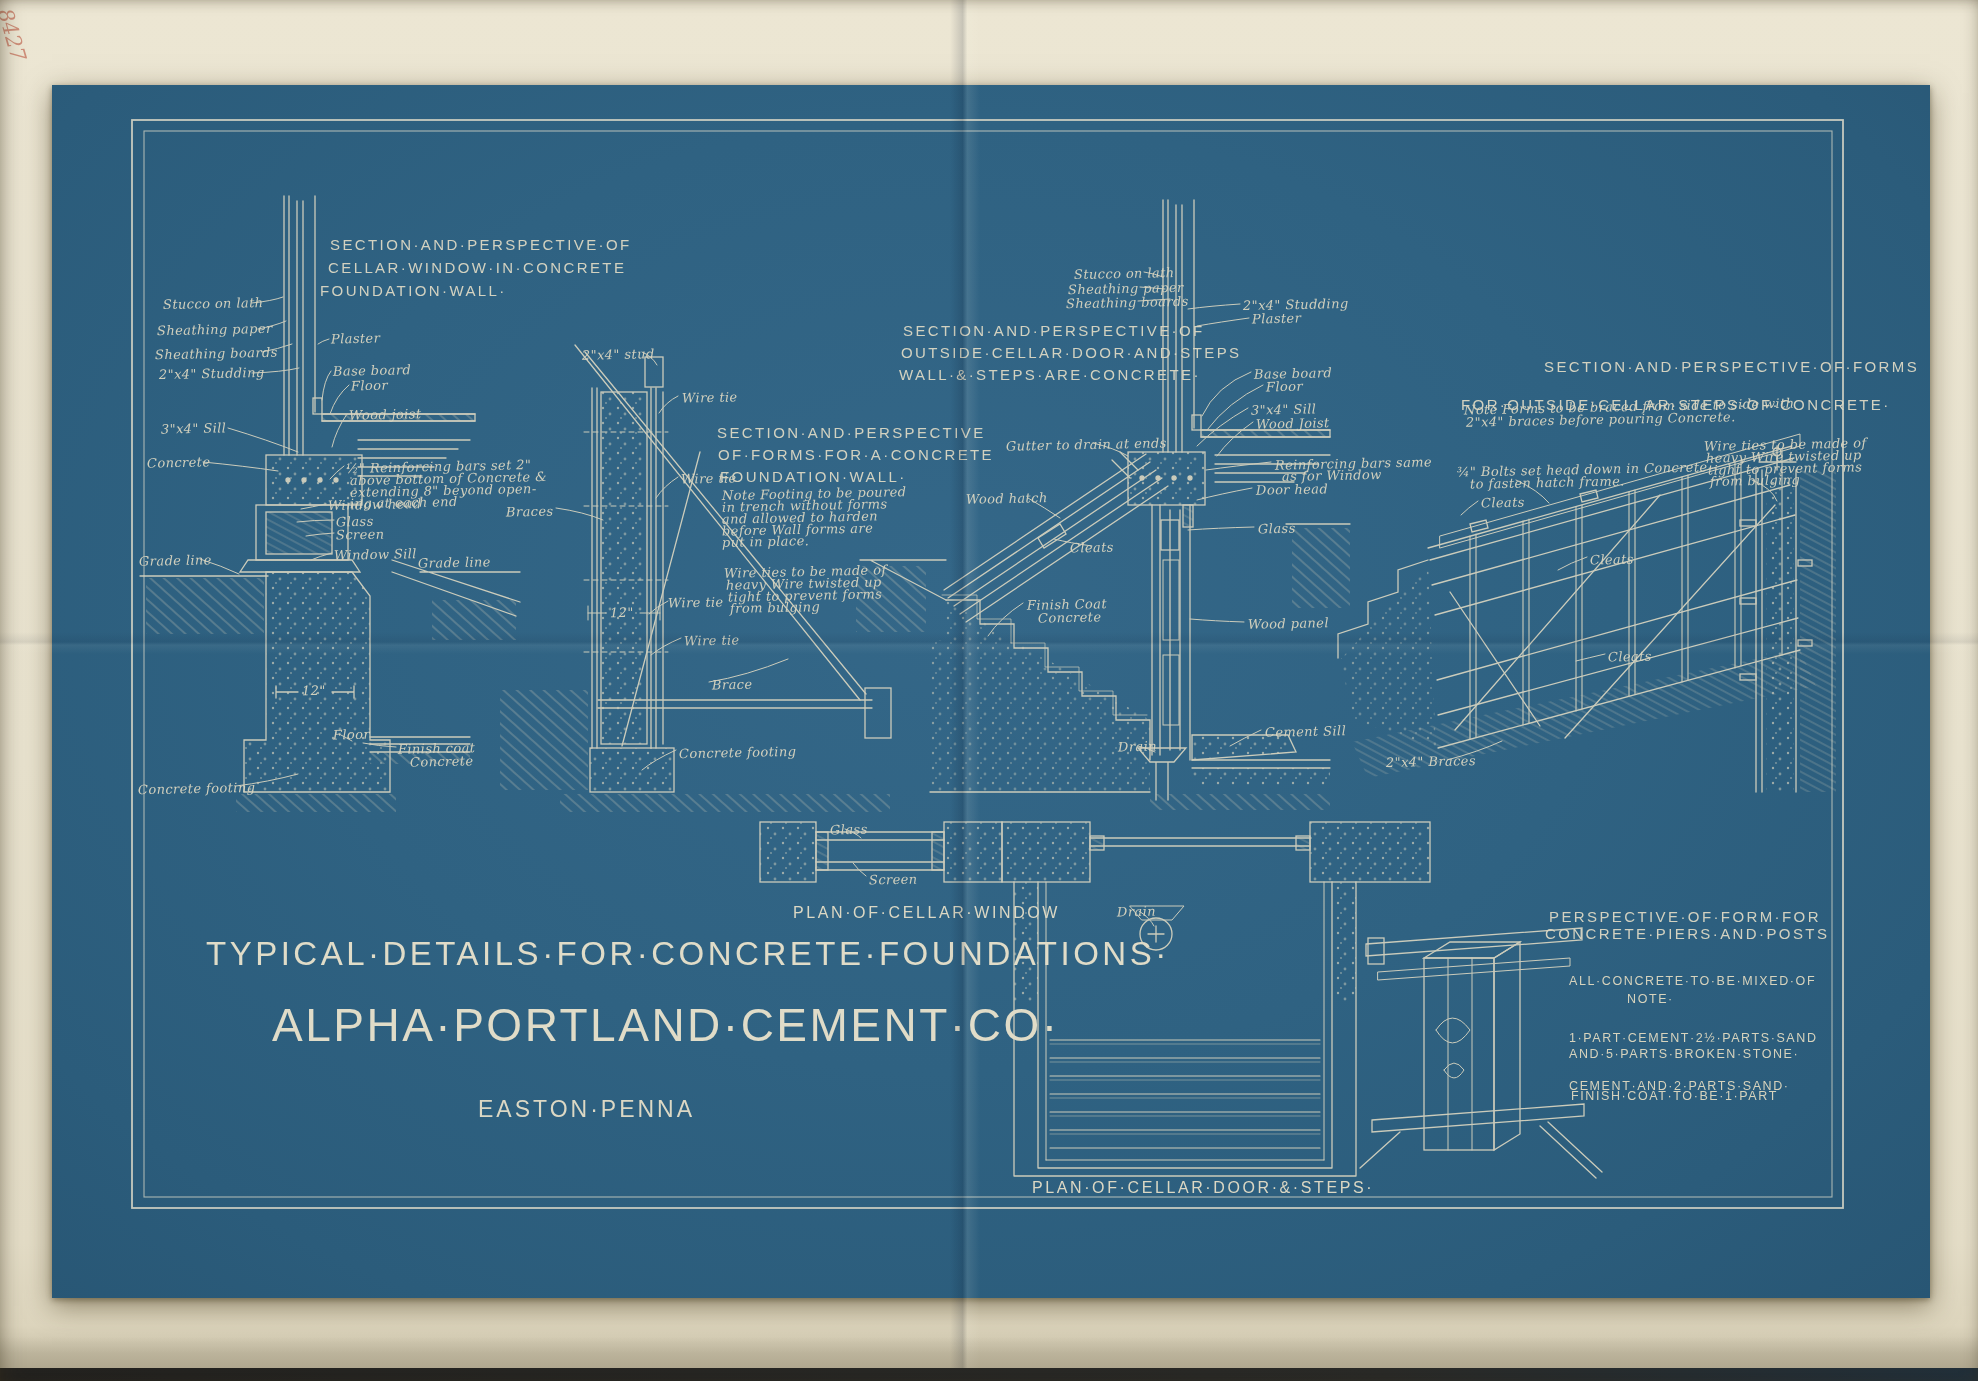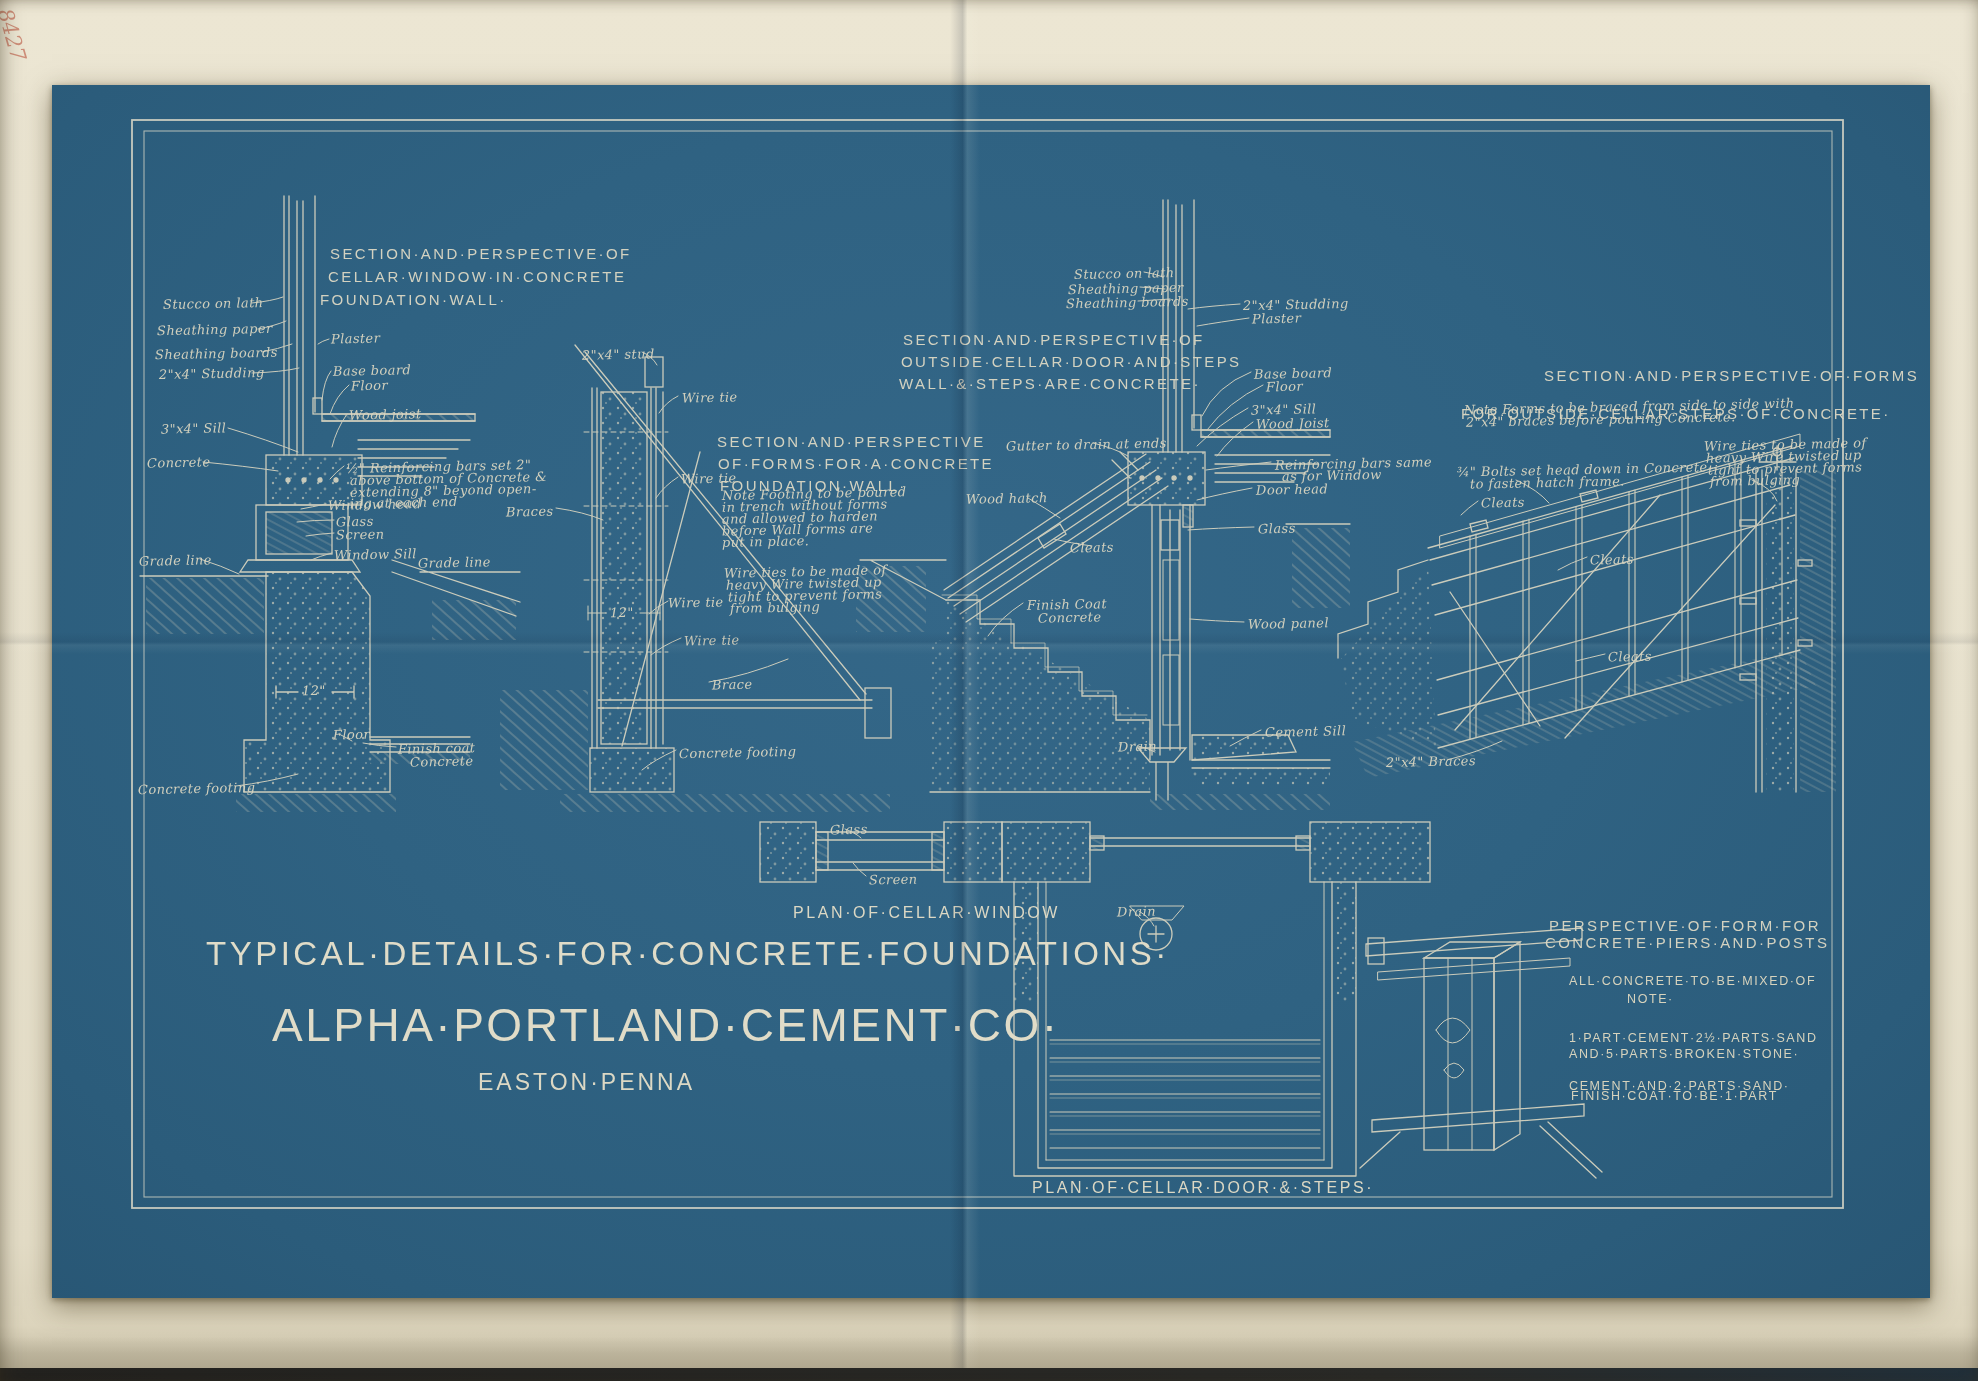--- a/index.html
+++ b/index.html
@@ -20,26 +20,26 @@
     box-shadow:0 8px 26px rgba(60,48,18,.5), 0 2px 6px rgba(60,48,18,.45);
   }
   .fold-v{position:absolute;left:950px;top:0;width:30px;height:1381px;pointer-events:none;
     background:linear-gradient(90deg,rgba(5,15,35,0) 0%,rgba(5,15,35,.16) 42%,rgba(255,255,240,.10) 58%,rgba(5,15,35,0) 100%);}
   .fold-h{position:absolute;left:0;top:632px;width:1978px;height:22px;pointer-events:none;
     background:linear-gradient(180deg,rgba(5,15,35,0) 0%,rgba(5,15,35,.08) 45%,rgba(255,255,240,.06) 60%,rgba(5,15,35,0) 100%);}
   svg.art{position:absolute;left:0;top:0;}
 
   .lb{position:absolute;white-space:nowrap;color:#d9d5c0;}
   .h{font:italic 13px/1.15 "DejaVu Serif",serif;letter-spacing:.4px;transform:rotate(-1.2deg);opacity:.95;}
-  .t{font:15px/1.5 "Liberation Sans",sans-serif;text-transform:uppercase;letter-spacing:2.4px;color:#dcd8c4;opacity:.95;margin-top:9px;}
+  .t{font:15px/1.5 "Liberation Sans",sans-serif;text-transform:uppercase;letter-spacing:2.4px;color:#dcd8c4;opacity:.95;}
   .n{font:12.5px/1.28 "Liberation Sans",sans-serif;text-transform:uppercase;letter-spacing:1.6px;color:#d7d3bd;}
   .cap{font:16px/1.2 "Liberation Sans",sans-serif;text-transform:uppercase;letter-spacing:2.6px;color:#dcd8c4;}
   .m1{font:33px/1.1 "Liberation Sans",sans-serif;text-transform:uppercase;letter-spacing:3.5px;color:#e0dcc8;}
   .m2{font:46px/1.1 "Liberation Sans",sans-serif;text-transform:uppercase;letter-spacing:2.5px;color:#e0dcc8;}
-  .m3{font:23px/1.1 "Liberation Sans",sans-serif;text-transform:uppercase;letter-spacing:3px;color:#dcd8c4;}
+  .m3{font:23px/1.1 "Liberation Sans",sans-serif;text-transform:uppercase;letter-spacing:3px;color:#dcd8c4;margin-top:27px;}
   .stamp{font:italic 21px "DejaVu Serif",serif;color:rgba(186,84,62,.6);transform:rotate(74deg);transform-origin:left top;}
 </style>
 </head>
 <body>
 
 <div class="paper">
   <div class="sheet"></div>
 
   <svg class="art" width="1978" height="1381" viewBox="0 0 1978 1381">
     <defs>

